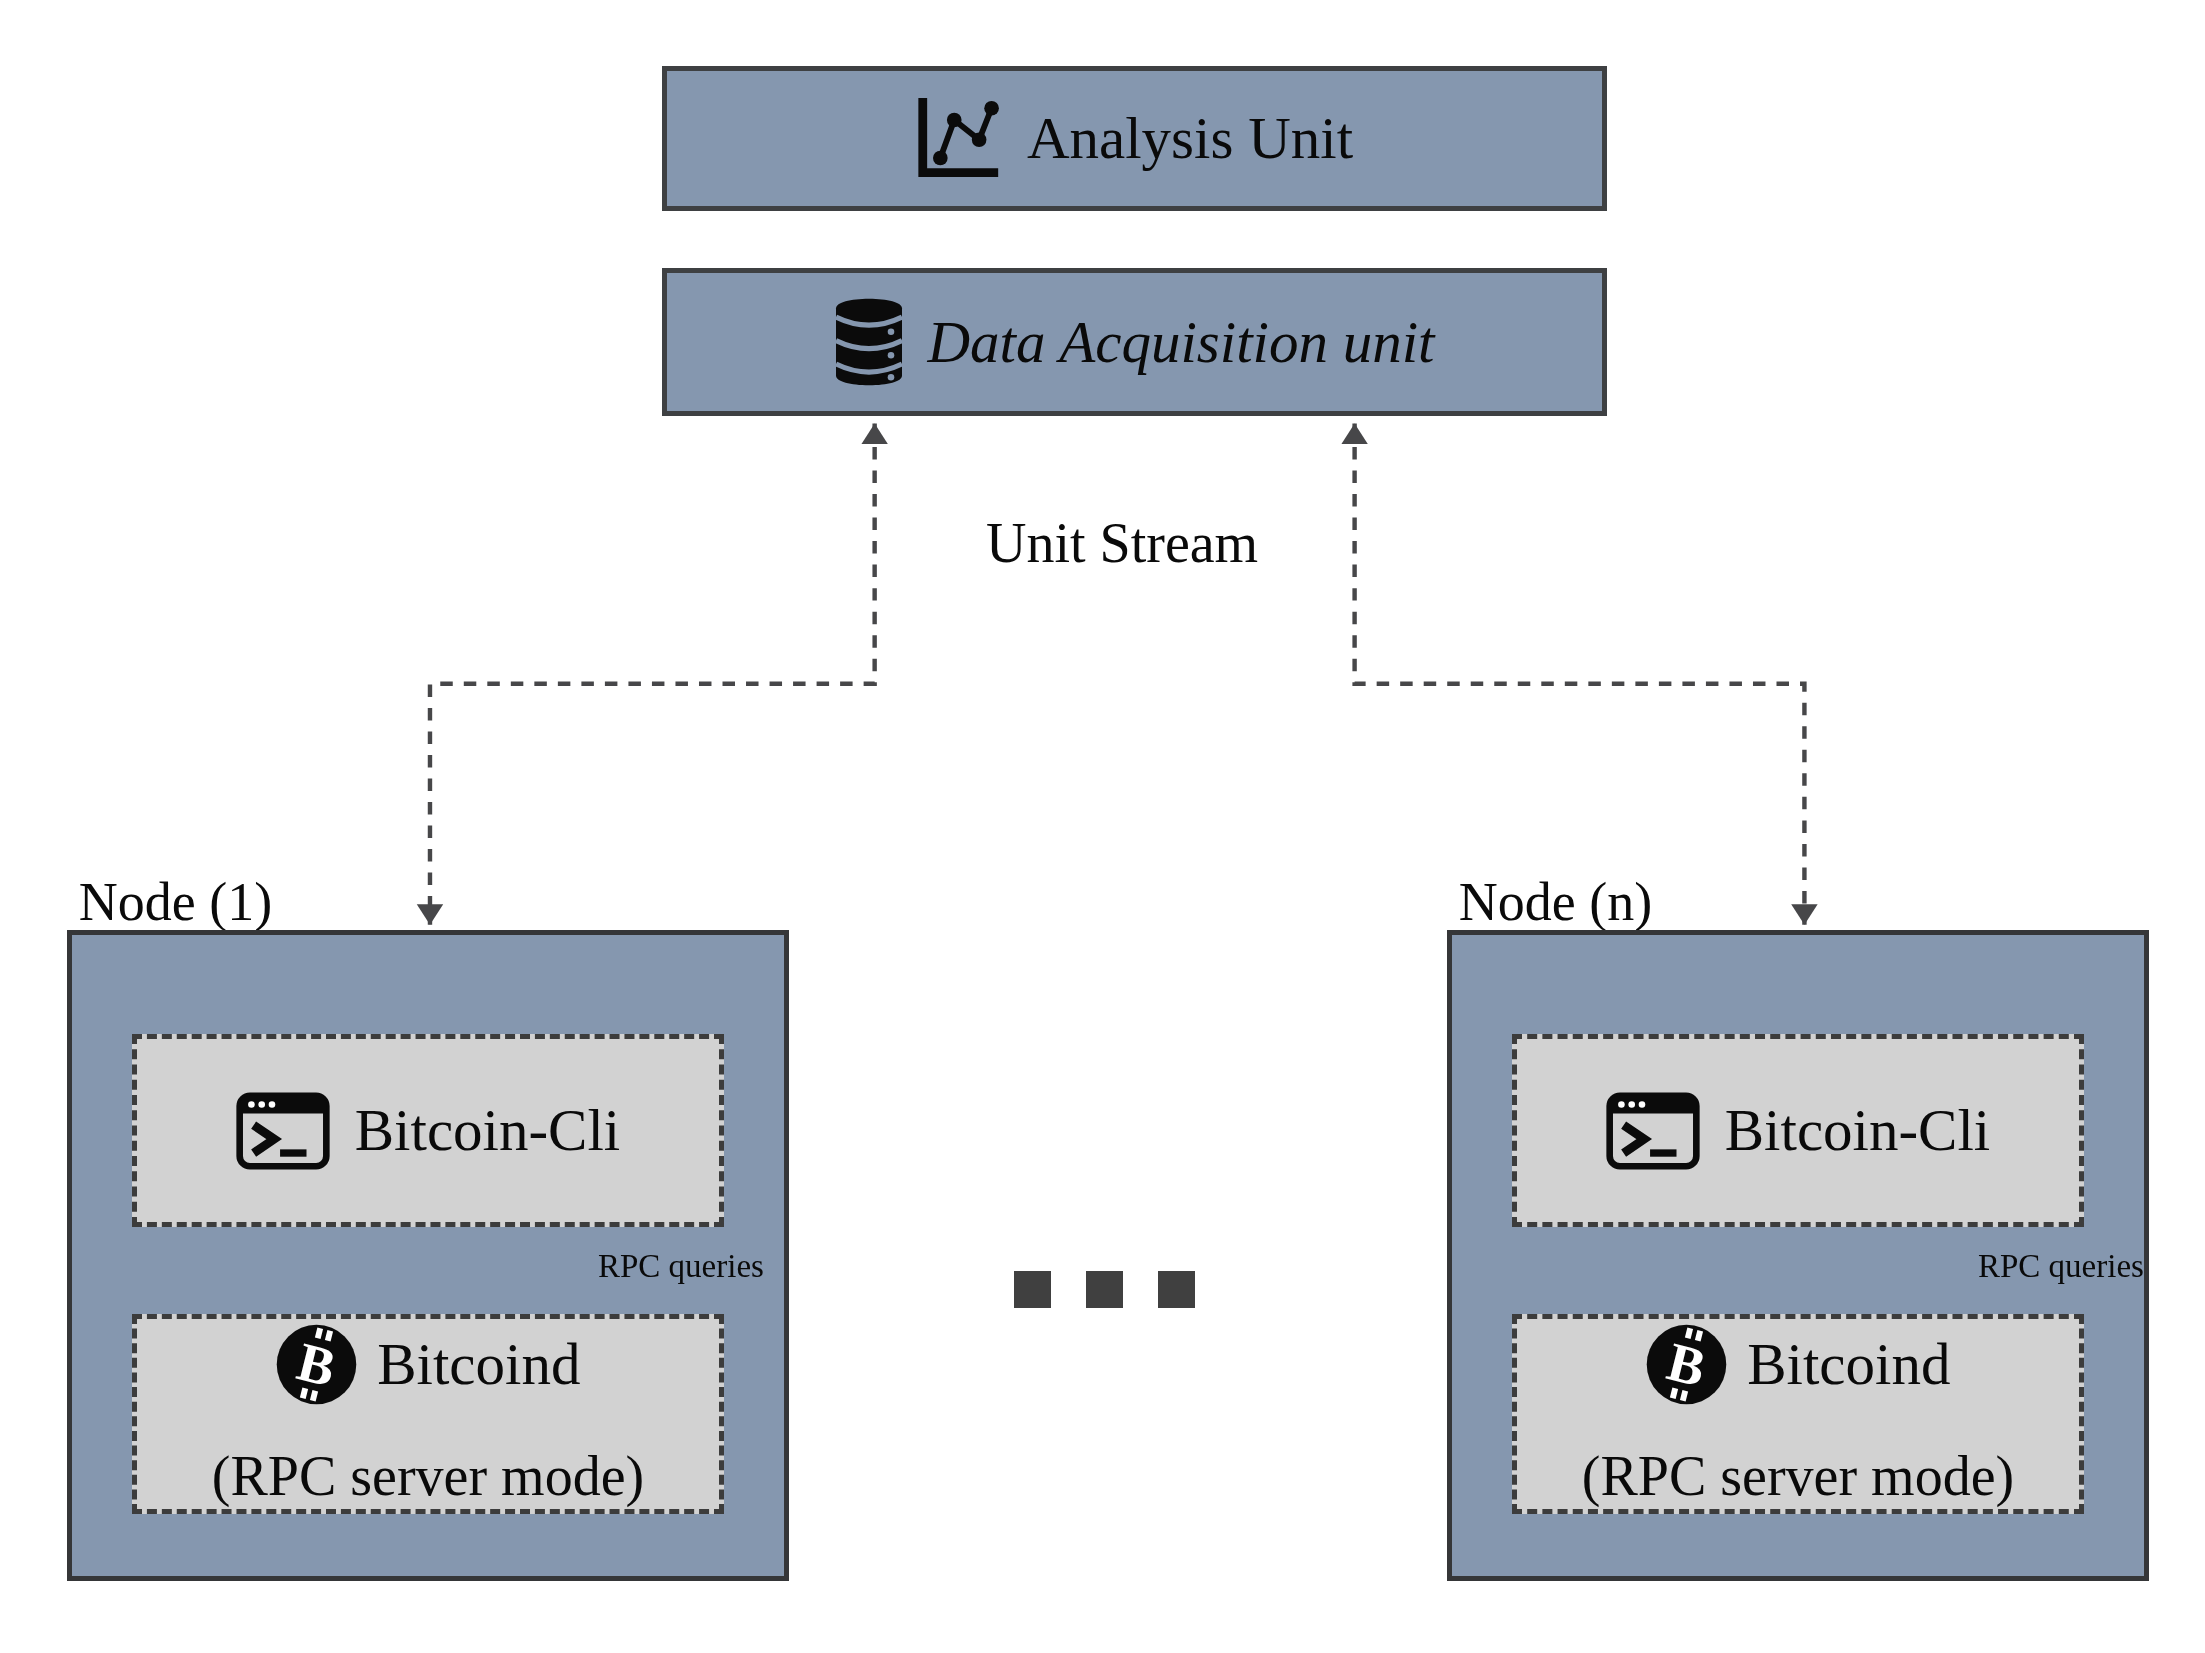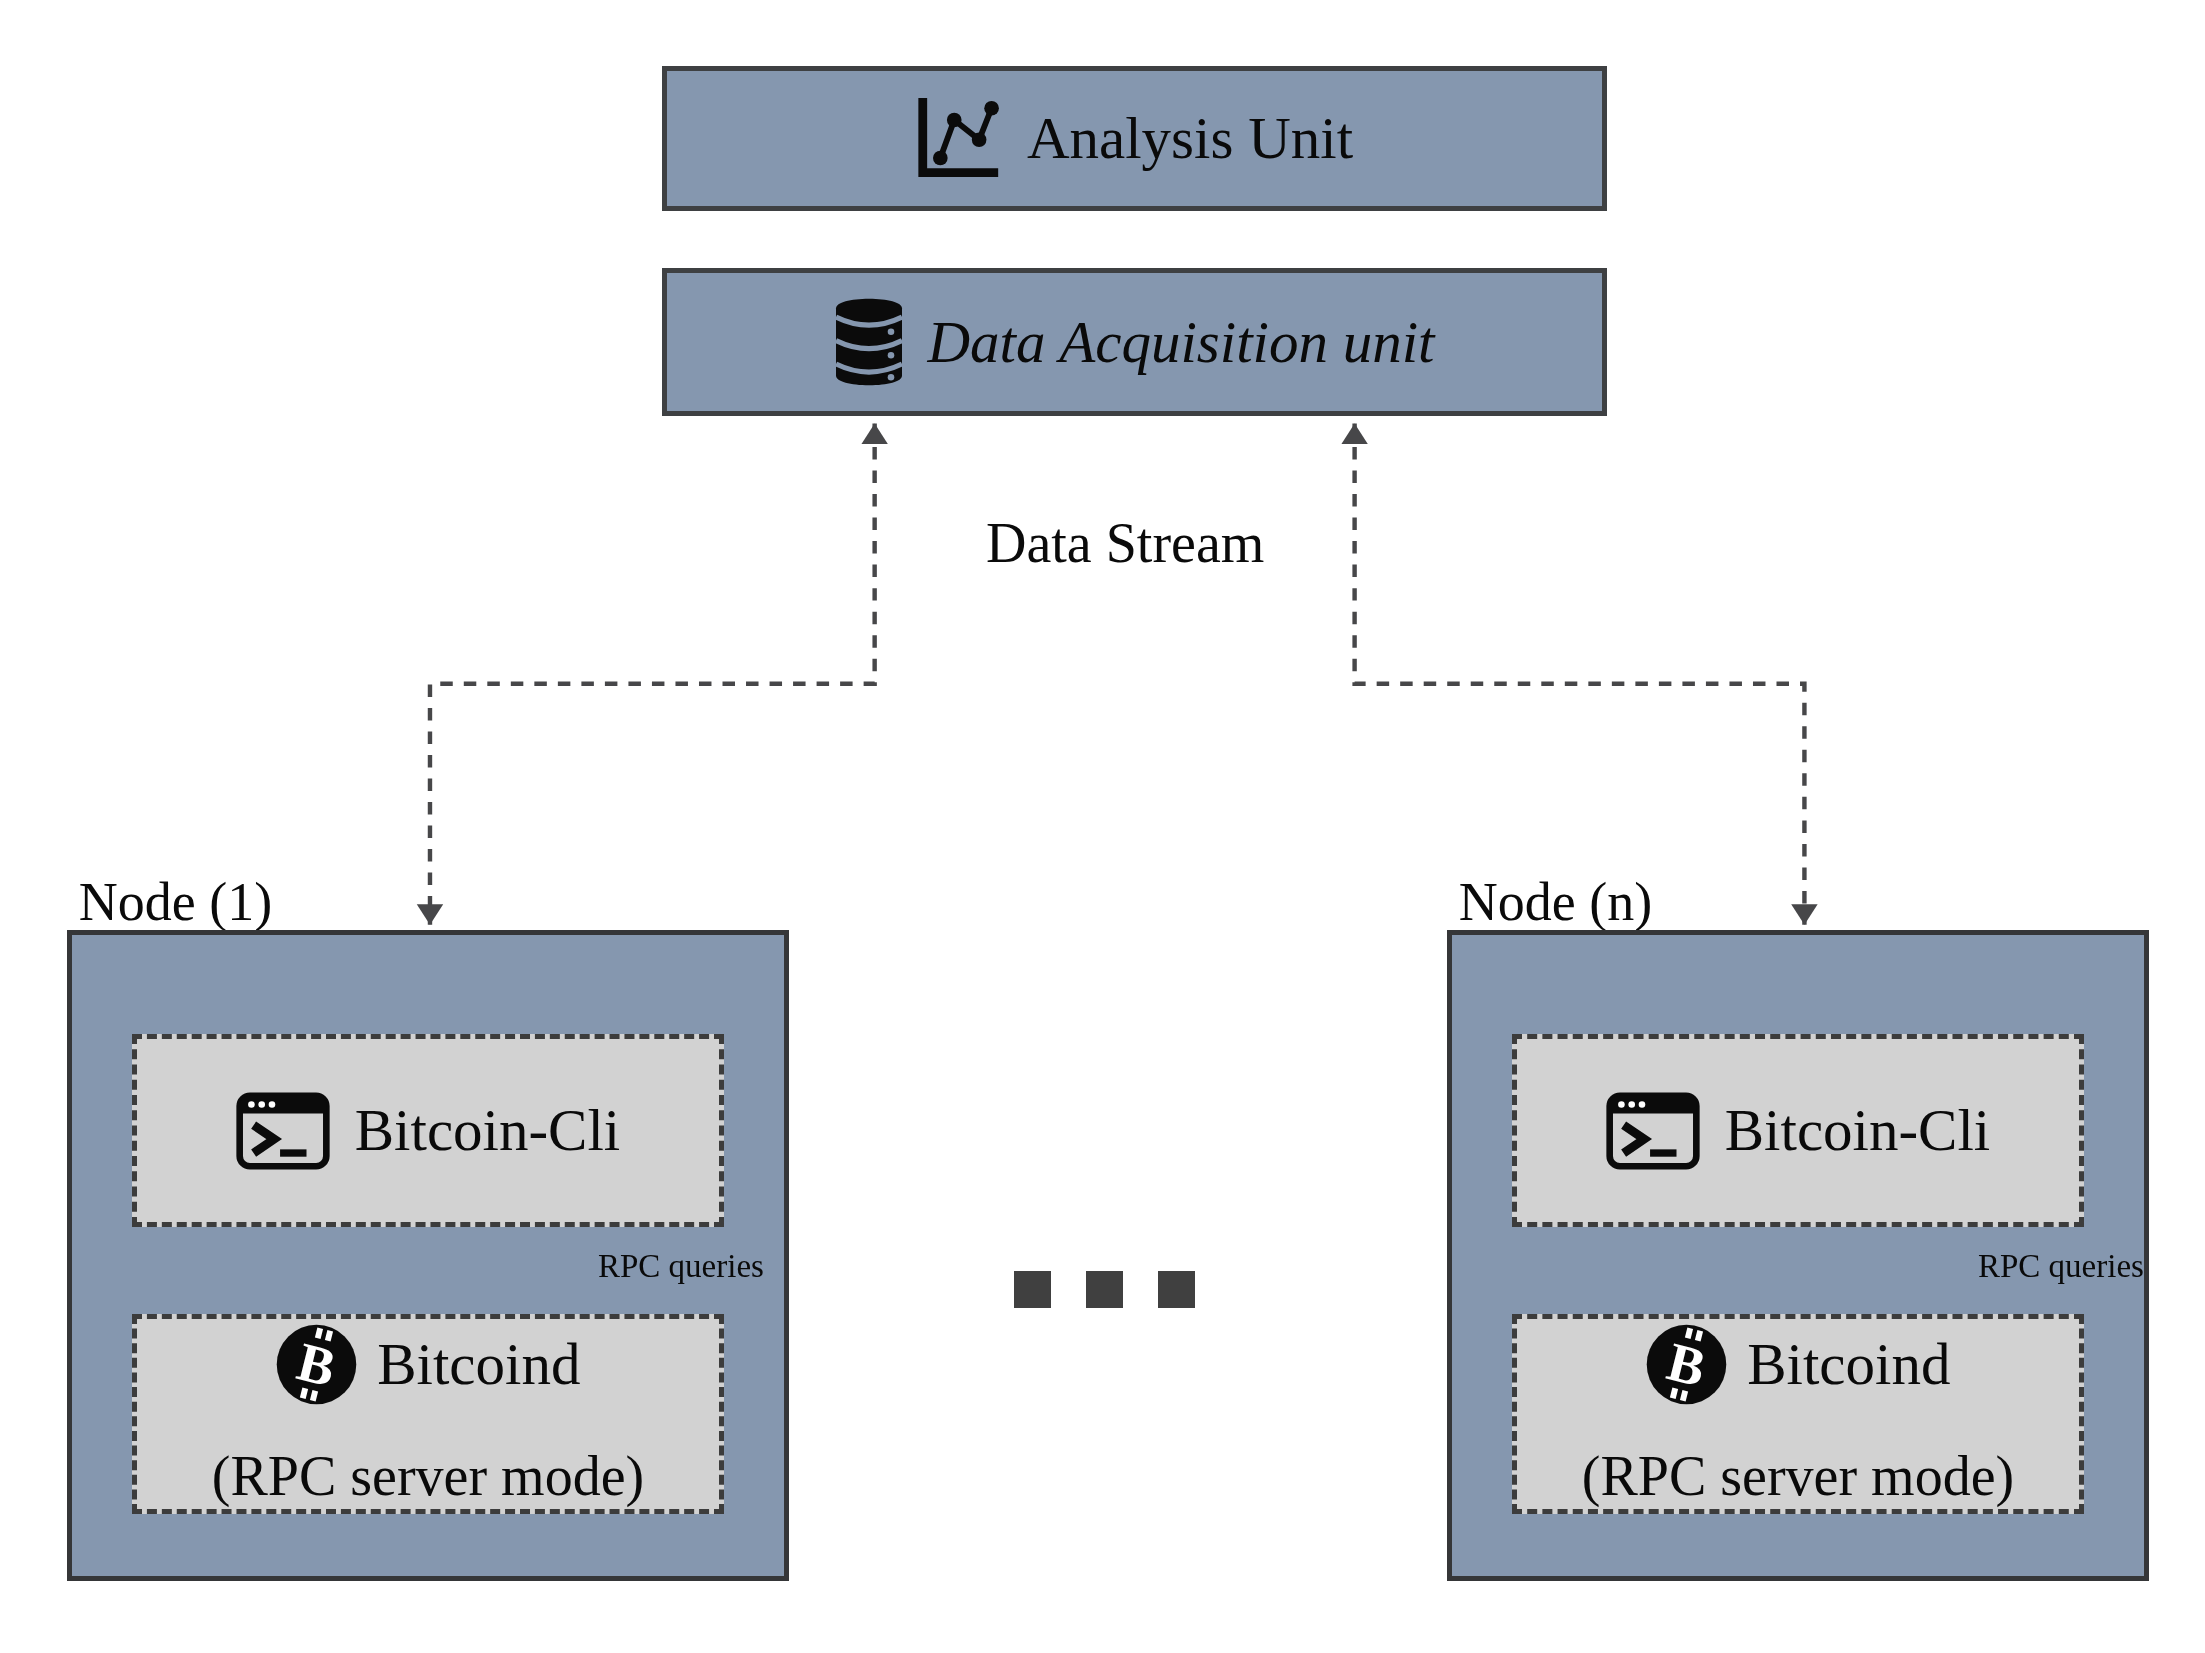--- a/index.html
+++ b/index.html
@@ -75,21 +75,21 @@
       <path d="M1,26 Q46,48 91,26" stroke="var(--blue)" stroke-width="7" fill="none"></path>
       <path d="M1,58 Q46,80 91,58" stroke="var(--blue)" stroke-width="7" fill="none"></path>
       <path d="M1,90 Q46,112 91,90" stroke="var(--blue)" stroke-width="7" fill="none"></path>
       <circle cx="76" cy="46" r="4.5" fill="var(--blue)"></circle>
       <circle cx="76" cy="78" r="4.5" fill="var(--blue)"></circle>
       <circle cx="76" cy="108" r="4.5" fill="var(--blue)"></circle>
     </svg>
     <span class="lbl">Data Acquisition unit</span>
   </div>
 
-  <div class="abs stream-lbl" style="left:986px;top:515px;">Data Stream</div>
+  <div class="abs stream-lbl" style="left:986px;top:515px;">Unit Stream</div>
 
   <svg class="overlay" width="2205" height="1654" viewBox="0 0 3000 2250">
     <defs>
       <marker id="ah-e" markerUnits="userSpaceOnUse" markerWidth="32" markerHeight="46" refX="28" refY="22" orient="auto">
         <path class="arrowhead" d="M0,4 L28,22 L0,40 Z"></path>
       </marker>
       <marker id="ah-s" markerUnits="userSpaceOnUse" markerWidth="32" markerHeight="46" refX="28" refY="22" orient="auto-start-reverse">
         <path class="arrowhead" d="M0,4 L28,22 L0,40 Z"></path>
       </marker>
     </defs>

